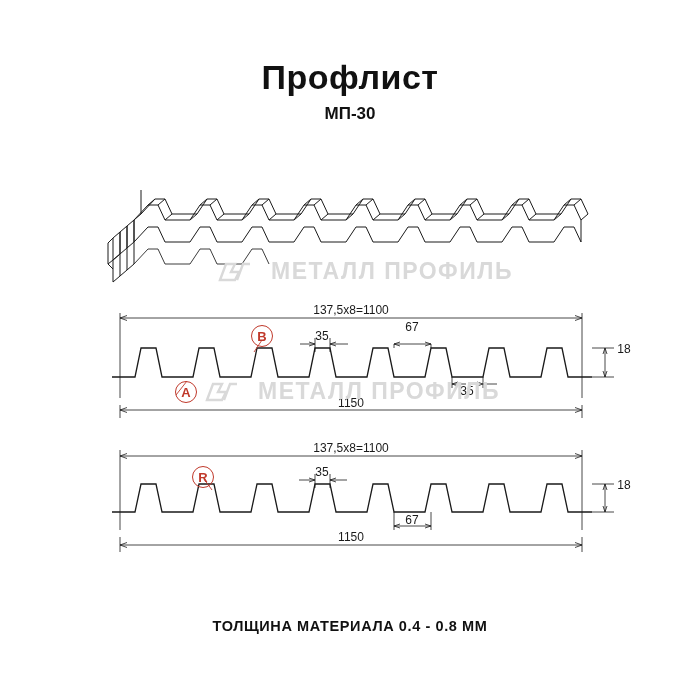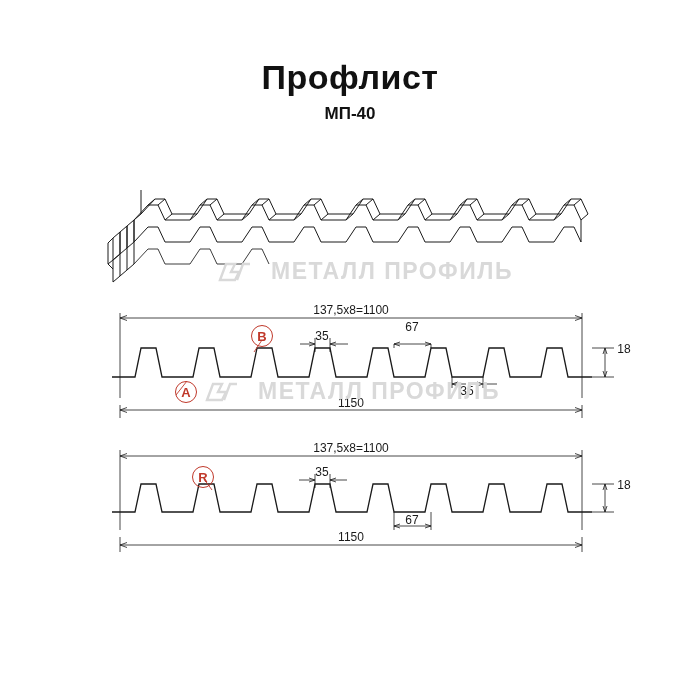--- a/index.html
+++ b/index.html
@@ -98,21 +98,21 @@
     box-sizing: border-box;
     background: transparent;
   }
 </style>
 </head>
 <body>
 
 <div class="page">
 
   <div class="title">Профлист</div>
-  <div class="subtitle">МП-40</div>
+  <div class="subtitle">МП-30</div>
 
   <svg class="svg-layer" viewBox="0 0 700 700">
     <g fill="none" stroke="#1a1a1a" stroke-width="1.1" stroke-linejoin="miter" stroke-linecap="butt">
 
       <g stroke-width="1">
 
         <path d="M113 238 L120 232 L120 254 L113 260 Z"></path>
         <path d="M120 232 L127 226 L127 248 L120 254 Z"></path>
         <path d="M127 226 L134 220 L134 242 L127 248 Z"></path>
 
@@ -355,13 +355,14 @@
         <path d="M19 21 L25 5 L32 5" fill="none" stroke="#d9d9d9" stroke-width="2.4"></path>
       </svg>
     </span>
     <span>МЕТАЛЛ ПРОФИЛЬ</span>
   </div>
 
   <div class="mark-label" style="left:175px; top:381px;">A</div>
   <div class="mark-label" style="left:251px; top:325px;">B</div>
   <div class="mark-label" style="left:192px; top:466px;">R</div>
 
+  <div class="footer-note">ТОЛЩИНА МАТЕРИАЛА 0.4 - 0.8 ММ</div>
 </div>
 
 </body></html>

